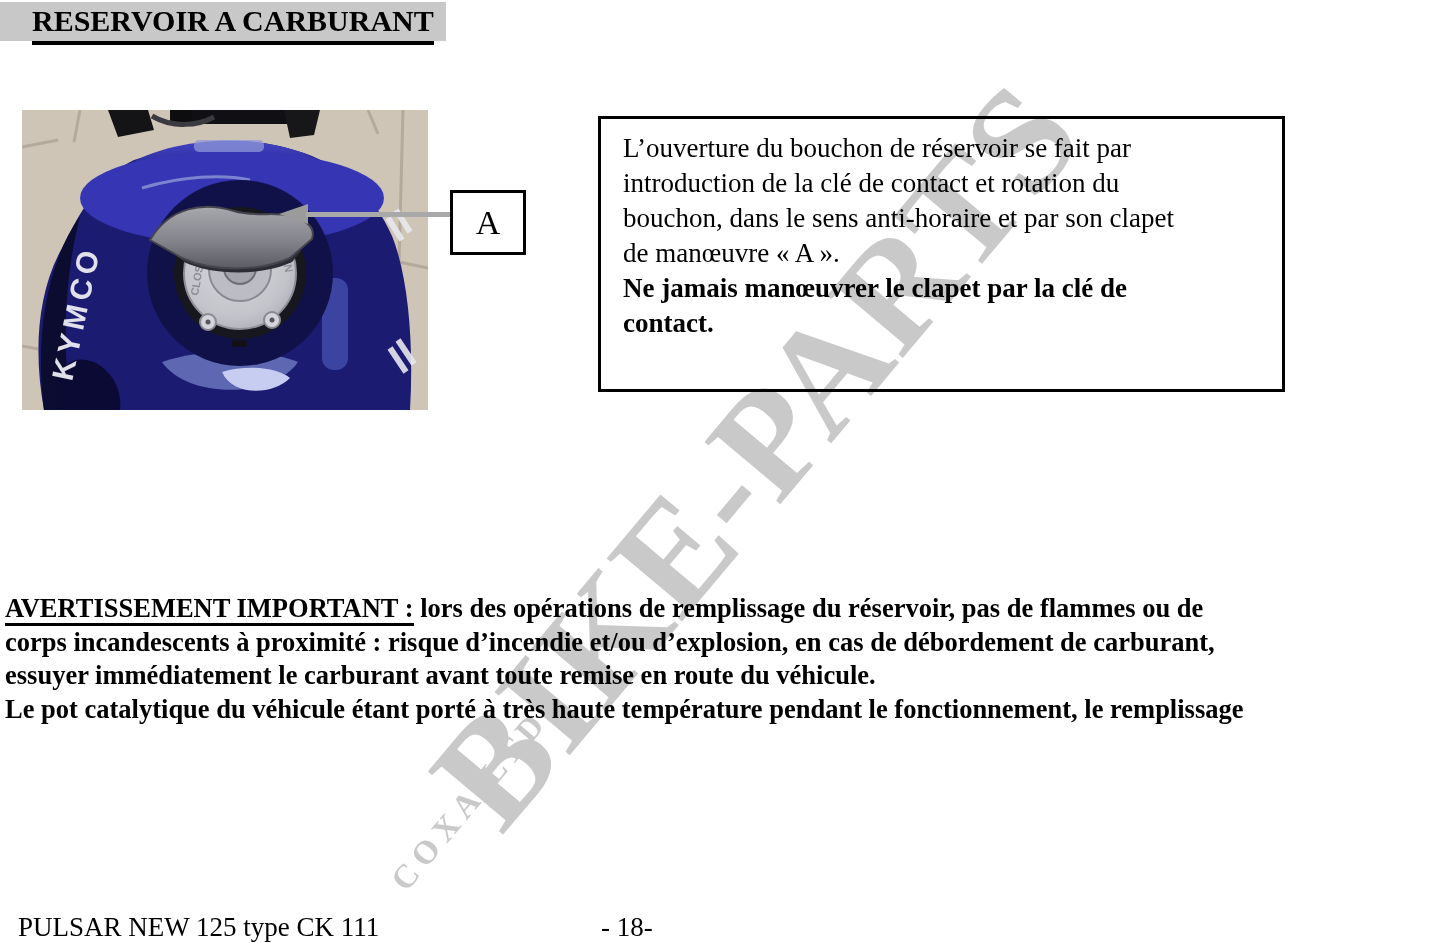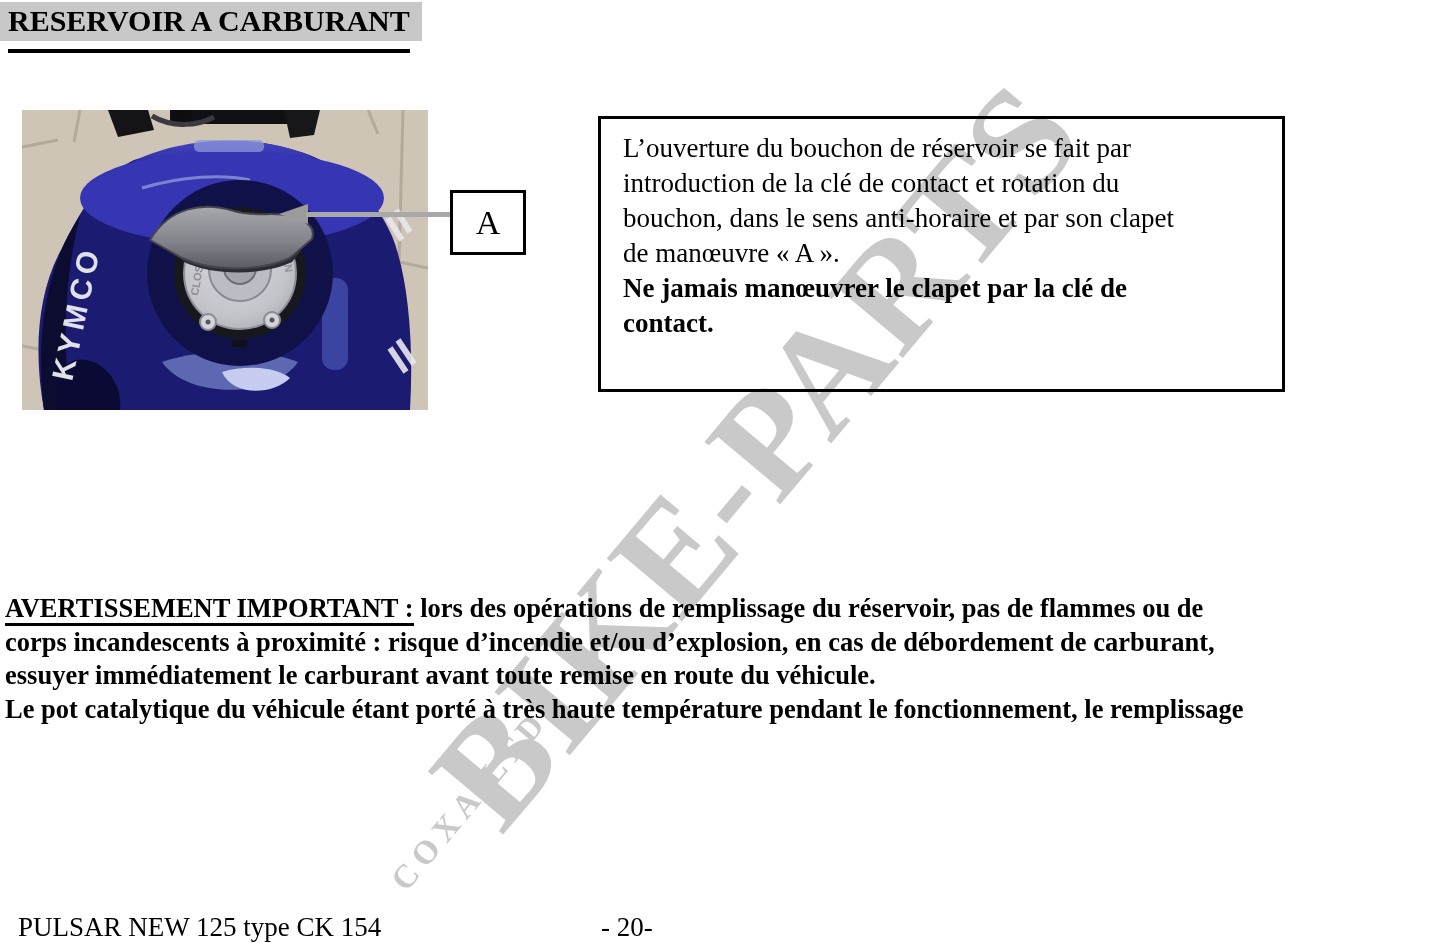--- a/index.html
+++ b/index.html
@@ -35,21 +35,22 @@
   
   .title{
     position:absolute;left:0;top:2px;z-index:2;
     background:#c8c8c8;
     padding:2px 12px 3px 8px;
     font-size:30px;font-weight:bold;
     white-space:nowrap;
   }
   .title span{
     border-bottom:4px solid #000;
-    padding-bottom:12px;
+    padding-bottom:4px;
+    margin-left:24px;
   }
   
   .photo{
     position:absolute;left:22px;top:110px;z-index:2;
     width:406px;height:300px;
   }
   
   .callout-line{
     position:absolute;left:306px;top:212px;z-index:3;
     width:144px;height:5px;background:#a9a9a9;
@@ -211,16 +212,16 @@
 
   <div class="warning">
     <div>
       <span class="u">AVERTISSEMENT IMPORTANT :</span><span> lors des opérations de remplissage du réservoir, pas de flammes ou de</span>
     </div>
     <div>corps incandescents à proximité : risque d’incendie et/ou d’explosion, en cas de débordement de carburant,</div>
     <div>essuyer immédiatement le carburant avant toute remise en route du véhicule.</div>
     <div>Le pot catalytique du véhicule étant porté à très haute température pendant le fonctionnement, le remplissage</div>
   </div>
 
-  <div class="footer-model">PULSAR NEW 125 type CK 154</div>
-  <div class="footer-page">- 20-</div>
+  <div class="footer-model">PULSAR NEW 125 type CK 111</div>
+  <div class="footer-page">- 18-</div>
 
 </div>
 
 </body></html>

